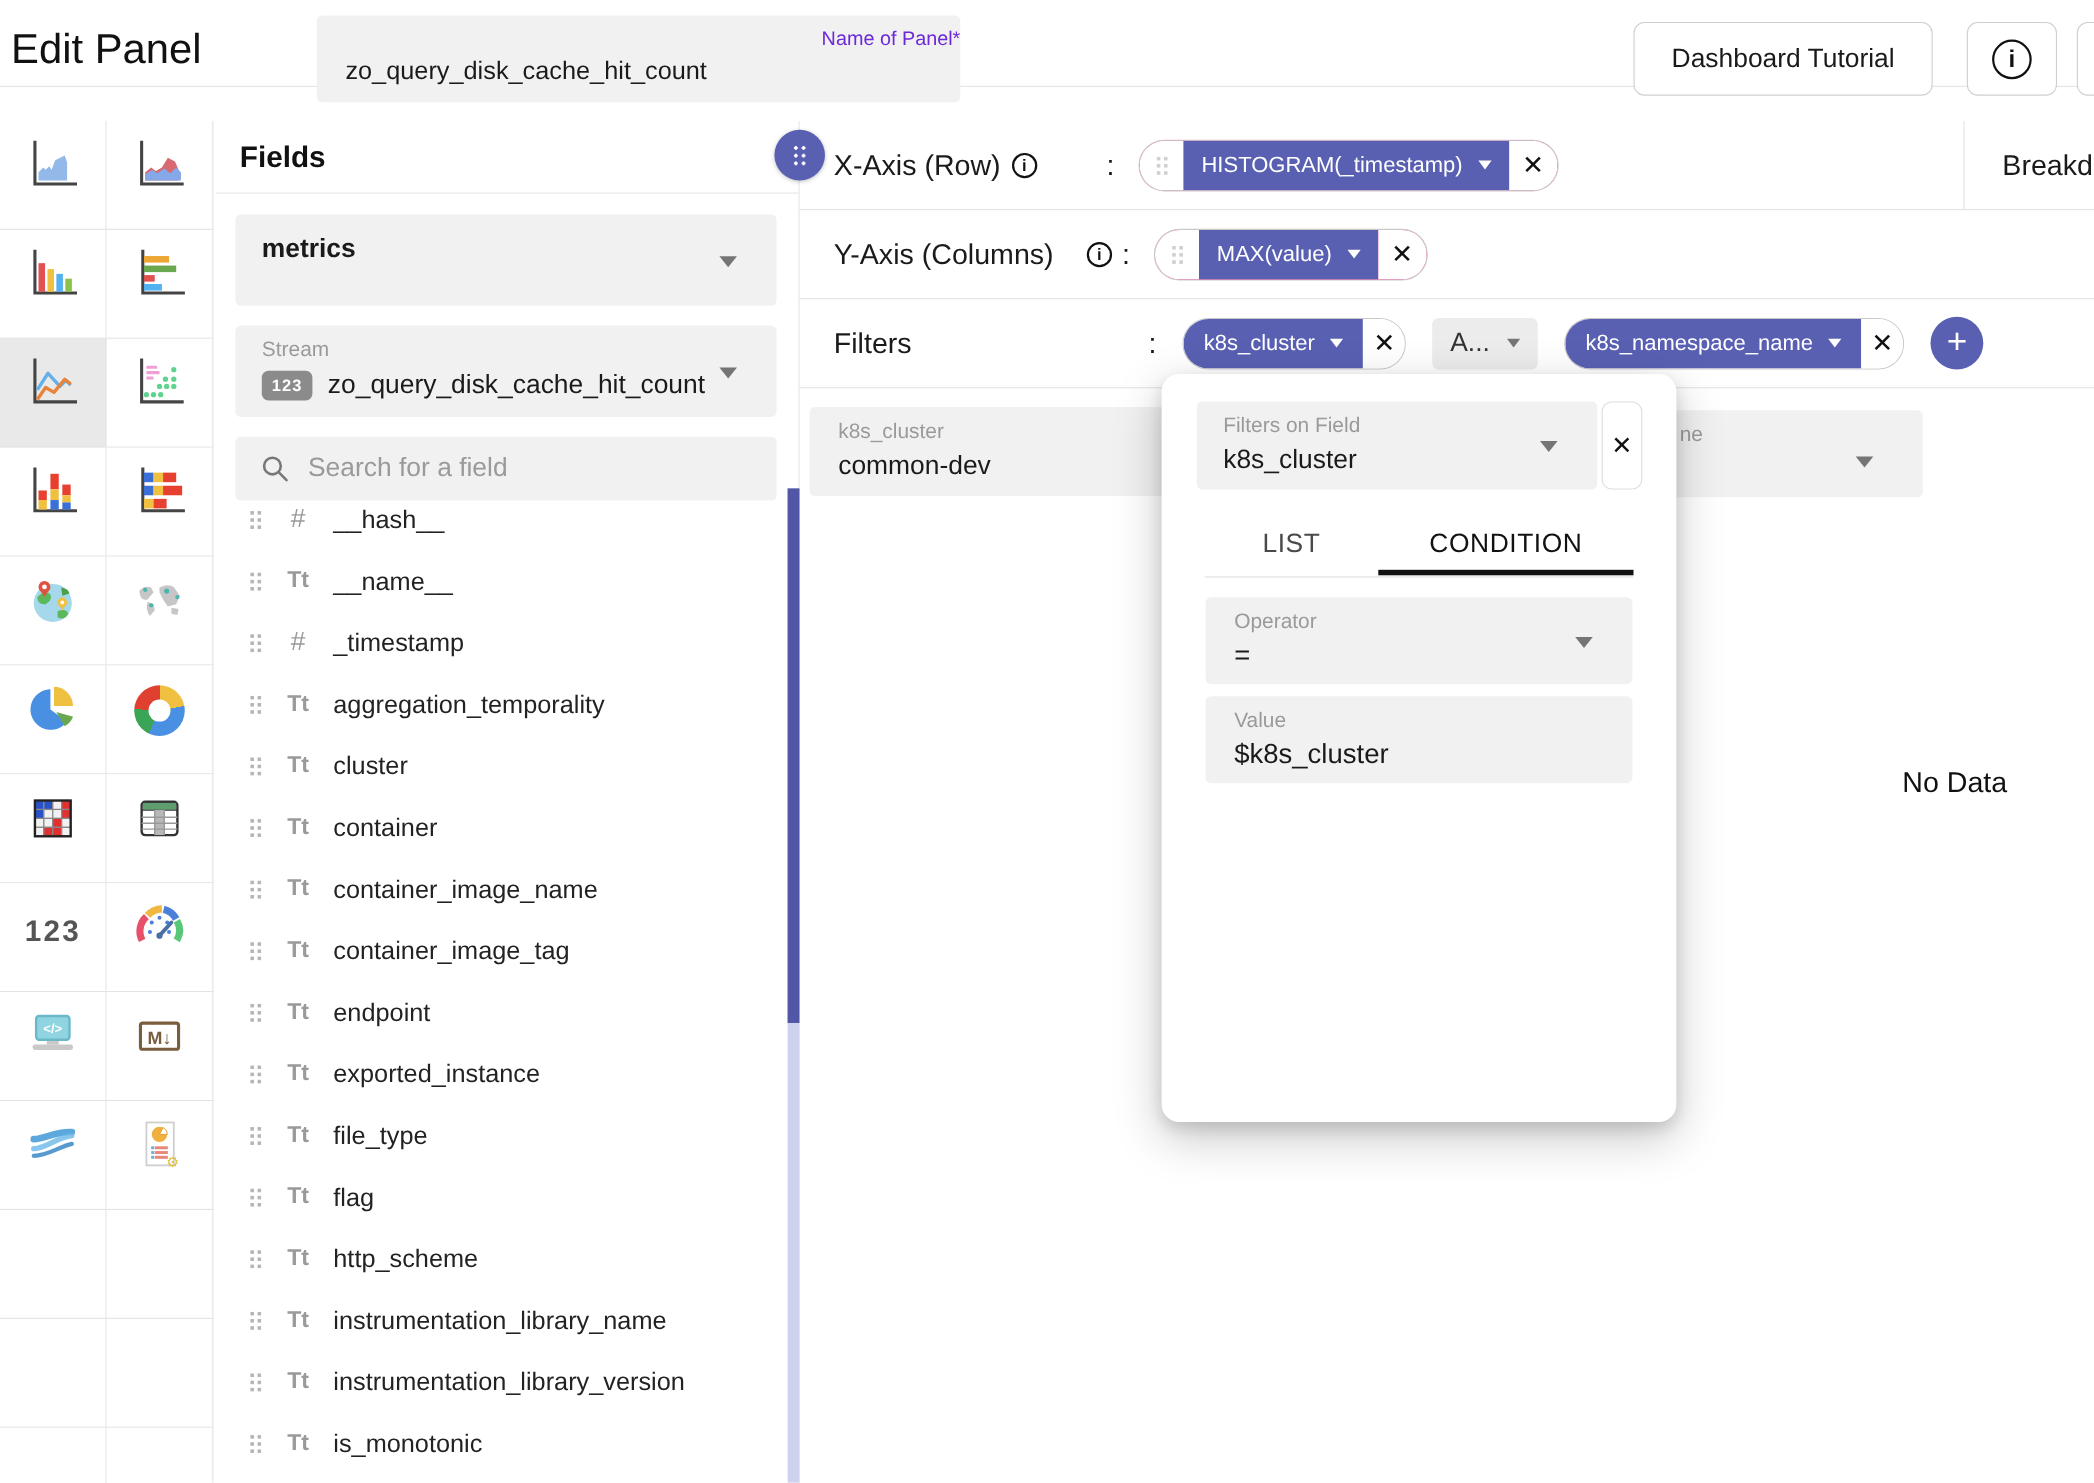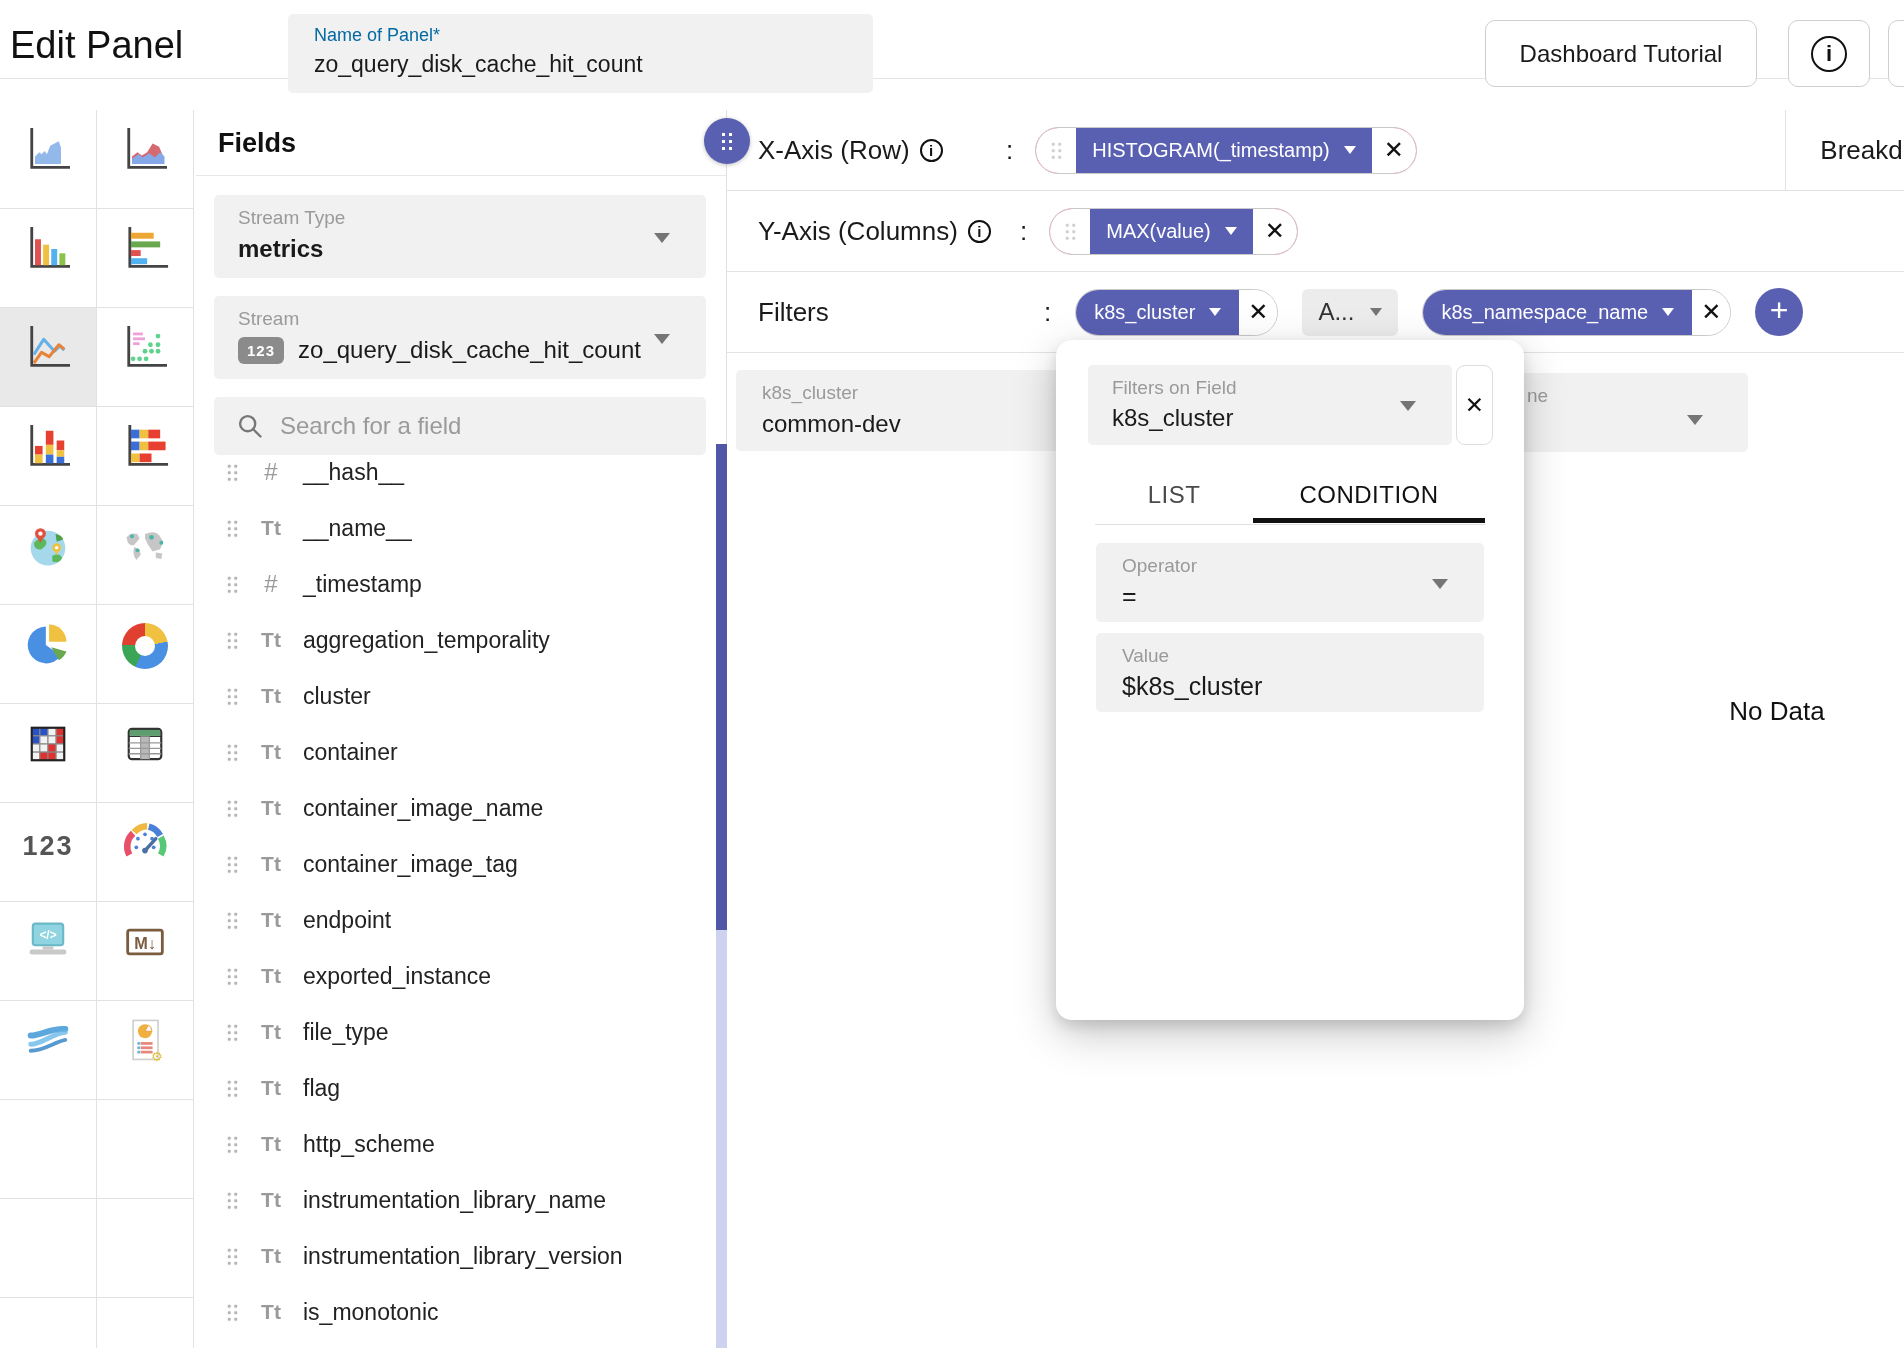--- a/index.html
+++ b/index.html
@@ -5,21 +5,21 @@
   * { margin:0; padding:0; box-sizing:border-box; }
   html,body { width:1904px; height:1348px; overflow:hidden; background:#fff; }
   body { font-family:"Liberation Sans","DejaVu Sans",sans-serif; color:#1c1c1c; }
   #app { position:relative; width:1904px; height:1348px; background:#fff; }
   :root { --accent:#5960b2; }
 
   
   .header { position:absolute; left:0; top:0; width:1904px; height:79px; border-bottom:1px solid #e4e4e4; background:#fff; }
   .page-title { position:absolute; left:10px; top:24px; font-size:38px; color:#111; }
   .name-box { position:absolute; left:288px; top:14px; width:585px; height:79px; background:#f1f1f1; border-radius:5px; padding:11px 0 0 26px; }
-  .name-box .lbl { font-size:18px; color:#0369a1; }
+  .name-box .lbl { font-size:18px; color:#6d28d9;text-align:right; }
   .name-box .val { font-size:23px; color:#1a1a1a; margin-top:5px; }
   .btn-outline { position:absolute; top:20px; height:67px; border:1.5px solid #cfcfcf; border-radius:10px; background:#fff; display:flex; align-items:center; justify-content:center; font-size:24px; color:#1a1a1a; }
   .tutorial-btn { left:1485px; width:272px; }
   .info-btn { left:1788px; width:82px; }
   .edge-btn { left:1888px; width:40px; }
   .info-i { display:inline-flex; align-items:center; justify-content:center; border:2.5px solid #111; border-radius:50%; width:36px; height:36px; font-size:22px; font-weight:700; color:#111; }
   .info-i.small { width:23px; height:23px; border-width:2px; font-size:15px; font-weight:600; margin-left:10px; }
 
   
   .sidebar { position:absolute; left:0; top:110px; width:196px; height:1238px; background:#fff; }
@@ -56,21 +56,21 @@
   .ftype.text { font-size:21px; font-weight:700; letter-spacing:0; }
   .fname { font-size:23px; color:#222; white-space:nowrap; }
   .scrollbar-track { position:absolute; left:520px; top:334px; width:11px; height:904px; background:#cfd2ef; }
   .scrollbar-thumb { position:absolute; left:0; top:0; width:11px; height:486px; background:#5156a6; }
 
   
   .main { position:absolute; left:727px; top:110px; width:1177px; height:1238px; background:#fff; }
   .qb-row { position:relative; height:81px; border-bottom:1px solid #e3e3e3; display:flex; align-items:center; padding-left:31px; }
   .row-label { display:flex; align-items:center; font-size:26px; color:#1a1a1a; flex:none; }
   .row-label.w1 { width:248px; }
-  .row-label.w2 { width:262px; }
+  .row-label.w2 { width:262px;gap:20px; }
   .colon { font-size:26px; color:#1a1a1a; margin-right:22px; }
   .pill { display:flex; align-items:stretch; height:47px; border:1.5px solid #c9c9c9; border-radius:24px; overflow:hidden; background:#ec4899; }
   .pill .grip { width:40px; display:flex; align-items:center; justify-content:center; background:#fff; }
   .grip-dots { width:13px; height:19px; background-image:radial-gradient(circle,#cfcfcf 1.7px,transparent 1.9px); background-size:6.5px 6.5px; }
   .pill .chip { background:var(--accent); color:#fff; font-size:20px; display:flex; align-items:center; gap:14px; padding:0 16px; }
   .pill .x { width:44px; display:flex; align-items:center; justify-content:center; background:#fff; color:#111; font-size:24px; cursor:pointer; }
   .fchip { display:flex; align-items:stretch; height:47px; border:1.5px solid #c9c9c9; border-radius:24px; overflow:hidden; background:#fff; flex:none; }
   .fchip .chip { background:var(--accent); color:#fff; font-size:20px; display:flex; align-items:center; gap:14px; padding:0 18px; }
   .fchip .x { width:38px; display:flex; align-items:center; justify-content:center; background:#fff; color:#111; font-size:24px; cursor:pointer; }
   .op-chip { height:47px; background:#ececec; border-radius:6px; display:flex; align-items:center; padding:0 16px; gap:16px; font-size:24px; color:#333; flex:none; }
@@ -378,21 +378,20 @@
       <div class="sb-cell"></div>
       <div class="sb-cell"></div>
       <div class="sb-cell"></div>
     </div>
   </div>
 
   <div class="fields-panel">
     <div class="fields-title">Fields</div>
 
     <div class="sel-box stream-type-box">
-      <div class="lbl">Stream Type</div>
       <div class="val" style="font-weight:600;">metrics</div>
       <span class="caret right"></span>
     </div>
 
     <div class="sel-box stream-box">
       <div class="lbl">Stream</div>
       <div class="val">
         <span class="badge-123">123</span>
         <span>zo_query_disk_cache_hit_count</span>
       </div>

